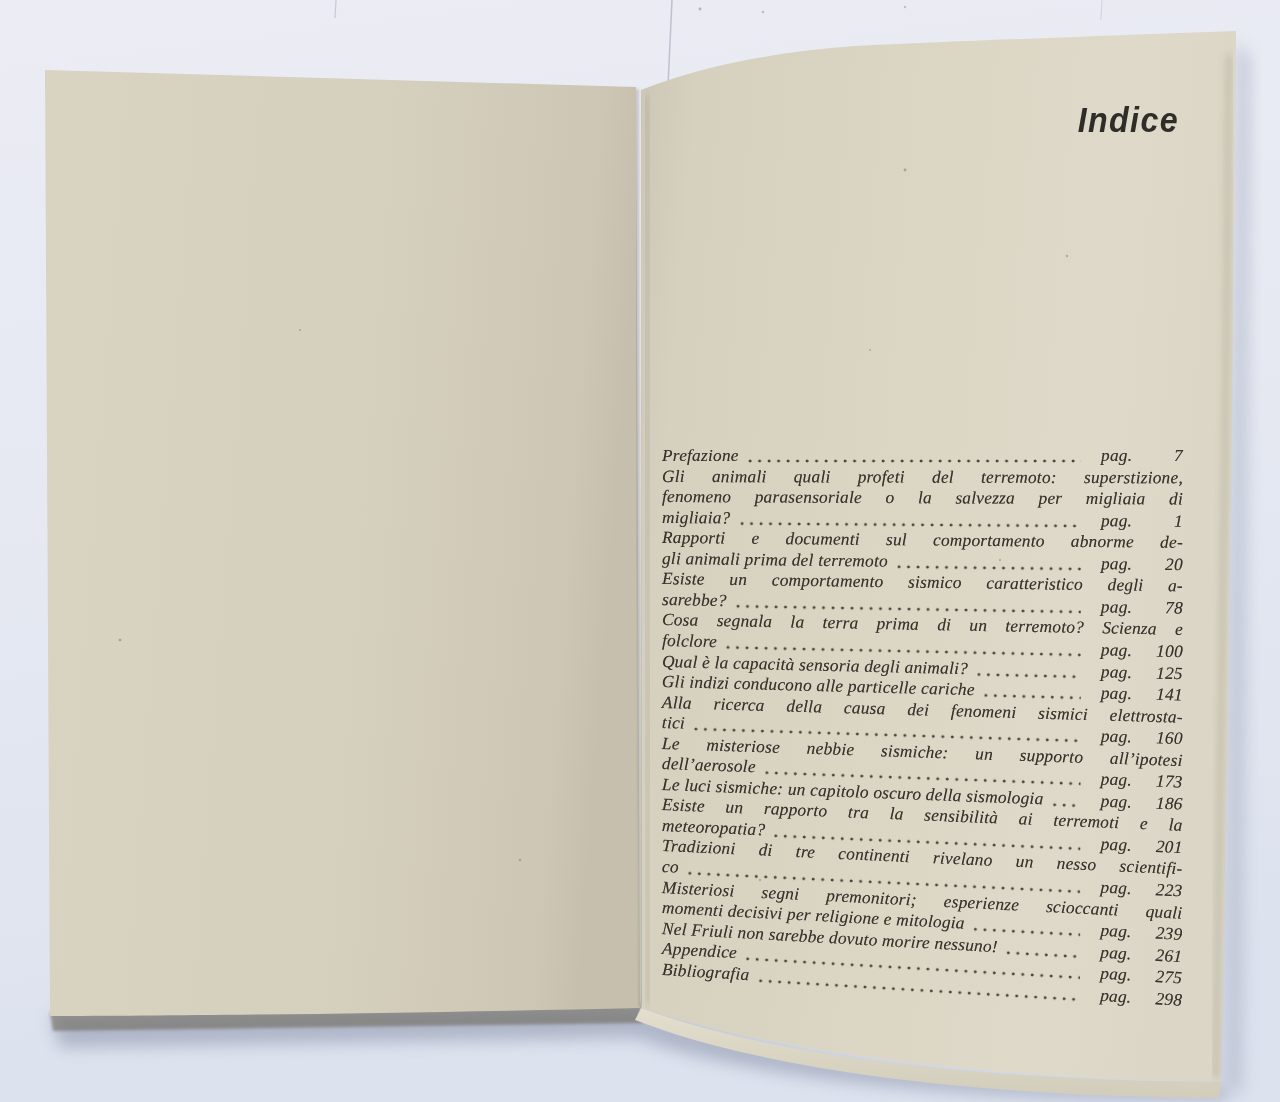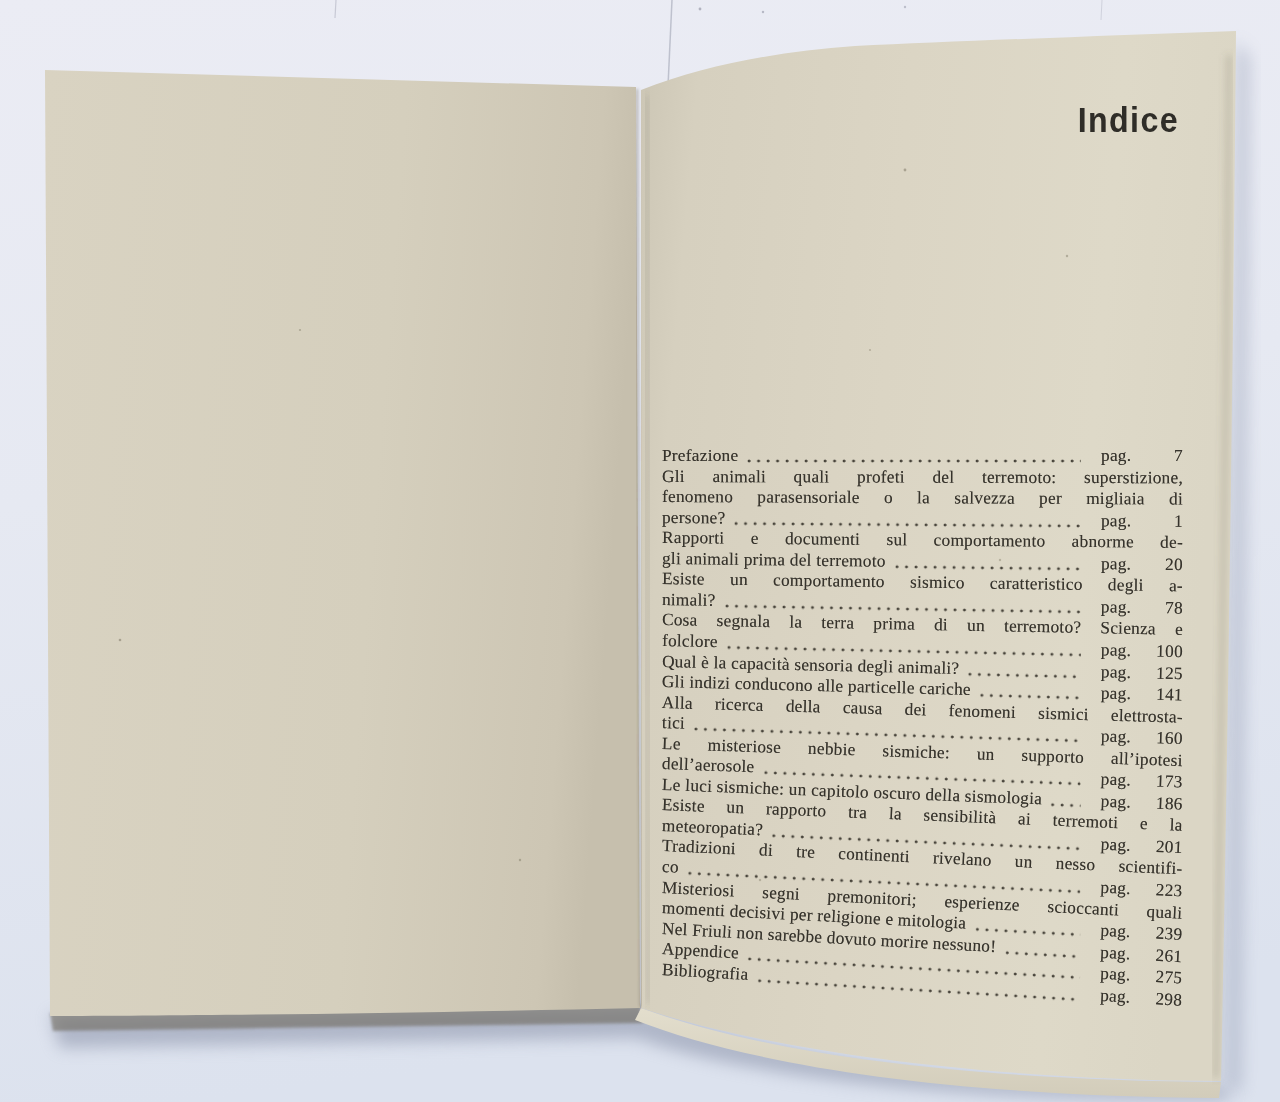--- a/index.html
+++ b/index.html
@@ -1,19 +1,20 @@
 <!DOCTYPE html>
 <html><head>
 <meta charset="utf-8">
 <style>
   html,body{margin:0;padding:0;background:#dfe3ed;}
   .scene{
     position:relative;width:1280px;height:1102px;overflow:hidden;
     background:linear-gradient(160deg,#ecedf5 0%,#e7eaf3 40%,#dde3ee 100%);
     font-family:"Liberation Serif",serif;
+    font-style:italic;
   }
   .scene svg{position:absolute;left:0;top:0;}
   .overlay{position:absolute;left:0;top:0;width:1280px;height:1102px;}
   .title{
     position:absolute;left:656px;top:100px;width:523px;
     text-align:right;font-family:"Liberation Sans",sans-serif;font-weight:700;
     font-size:35px;letter-spacing:1.5px;color:#2f2d28;
     transform:scaleX(0.92);transform-origin:100% 50%;
   }
   #toc{position:absolute;left:6px;top:0;width:100%;height:100%;}
@@ -120,39 +121,39 @@
           <span class="pag">pag.</span>
           <span class="num">7</span>
         </div>
         <div class="line fill" style="top: 466.55px; transform: rotate(0.14deg);">
           <span class="txt">Gli animali quali profeti del terremoto: superstizione,</span>
         </div>
         <div class="line fill" style="top: 487.1px; transform: rotate(0.27deg);">
           <span class="txt">fenomeno parasensoriale o la salvezza per migliaia di</span>
         </div>
         <div class="line" style="top: 507.65px; transform: rotate(0.41deg);">
-          <span class="txt">persone?</span>
+          <span class="txt">migliaia?</span>
           <span class="dots"></span>
           <span class="pag">pag.</span>
           <span class="num">1</span>
         </div>
         <div class="line fill" style="top: 528.2px; transform: rotate(0.54deg);">
           <span class="txt">Rapporti e documenti sul comportamento abnorme de-</span>
         </div>
         <div class="line" style="top: 548.75px; transform: rotate(0.68deg);">
           <span class="txt">gli animali prima del terremoto</span>
           <span class="dots"></span>
           <span class="pag">pag.</span>
           <span class="num">20</span>
         </div>
         <div class="line fill" style="top: 569.3px; transform: rotate(0.81deg);">
           <span class="txt">Esiste un comportamento sismico caratteristico degli a-</span>
         </div>
         <div class="line" style="top: 589.85px; transform: rotate(0.95deg);">
-          <span class="txt">nimali?</span>
+          <span class="txt">sarebbe?</span>
           <span class="dots"></span>
           <span class="pag">pag.</span>
           <span class="num">78</span>
         </div>
         <div class="line fill" style="top: 610.4px; transform: rotate(1.08deg);">
           <span class="txt">Cosa segnala la terra prima di un terremoto? Scienza e</span>
         </div>
         <div class="line" style="top: 630.95px; transform: rotate(1.22deg);">
           <span class="txt">folclore</span>
           <span class="dots"></span>

